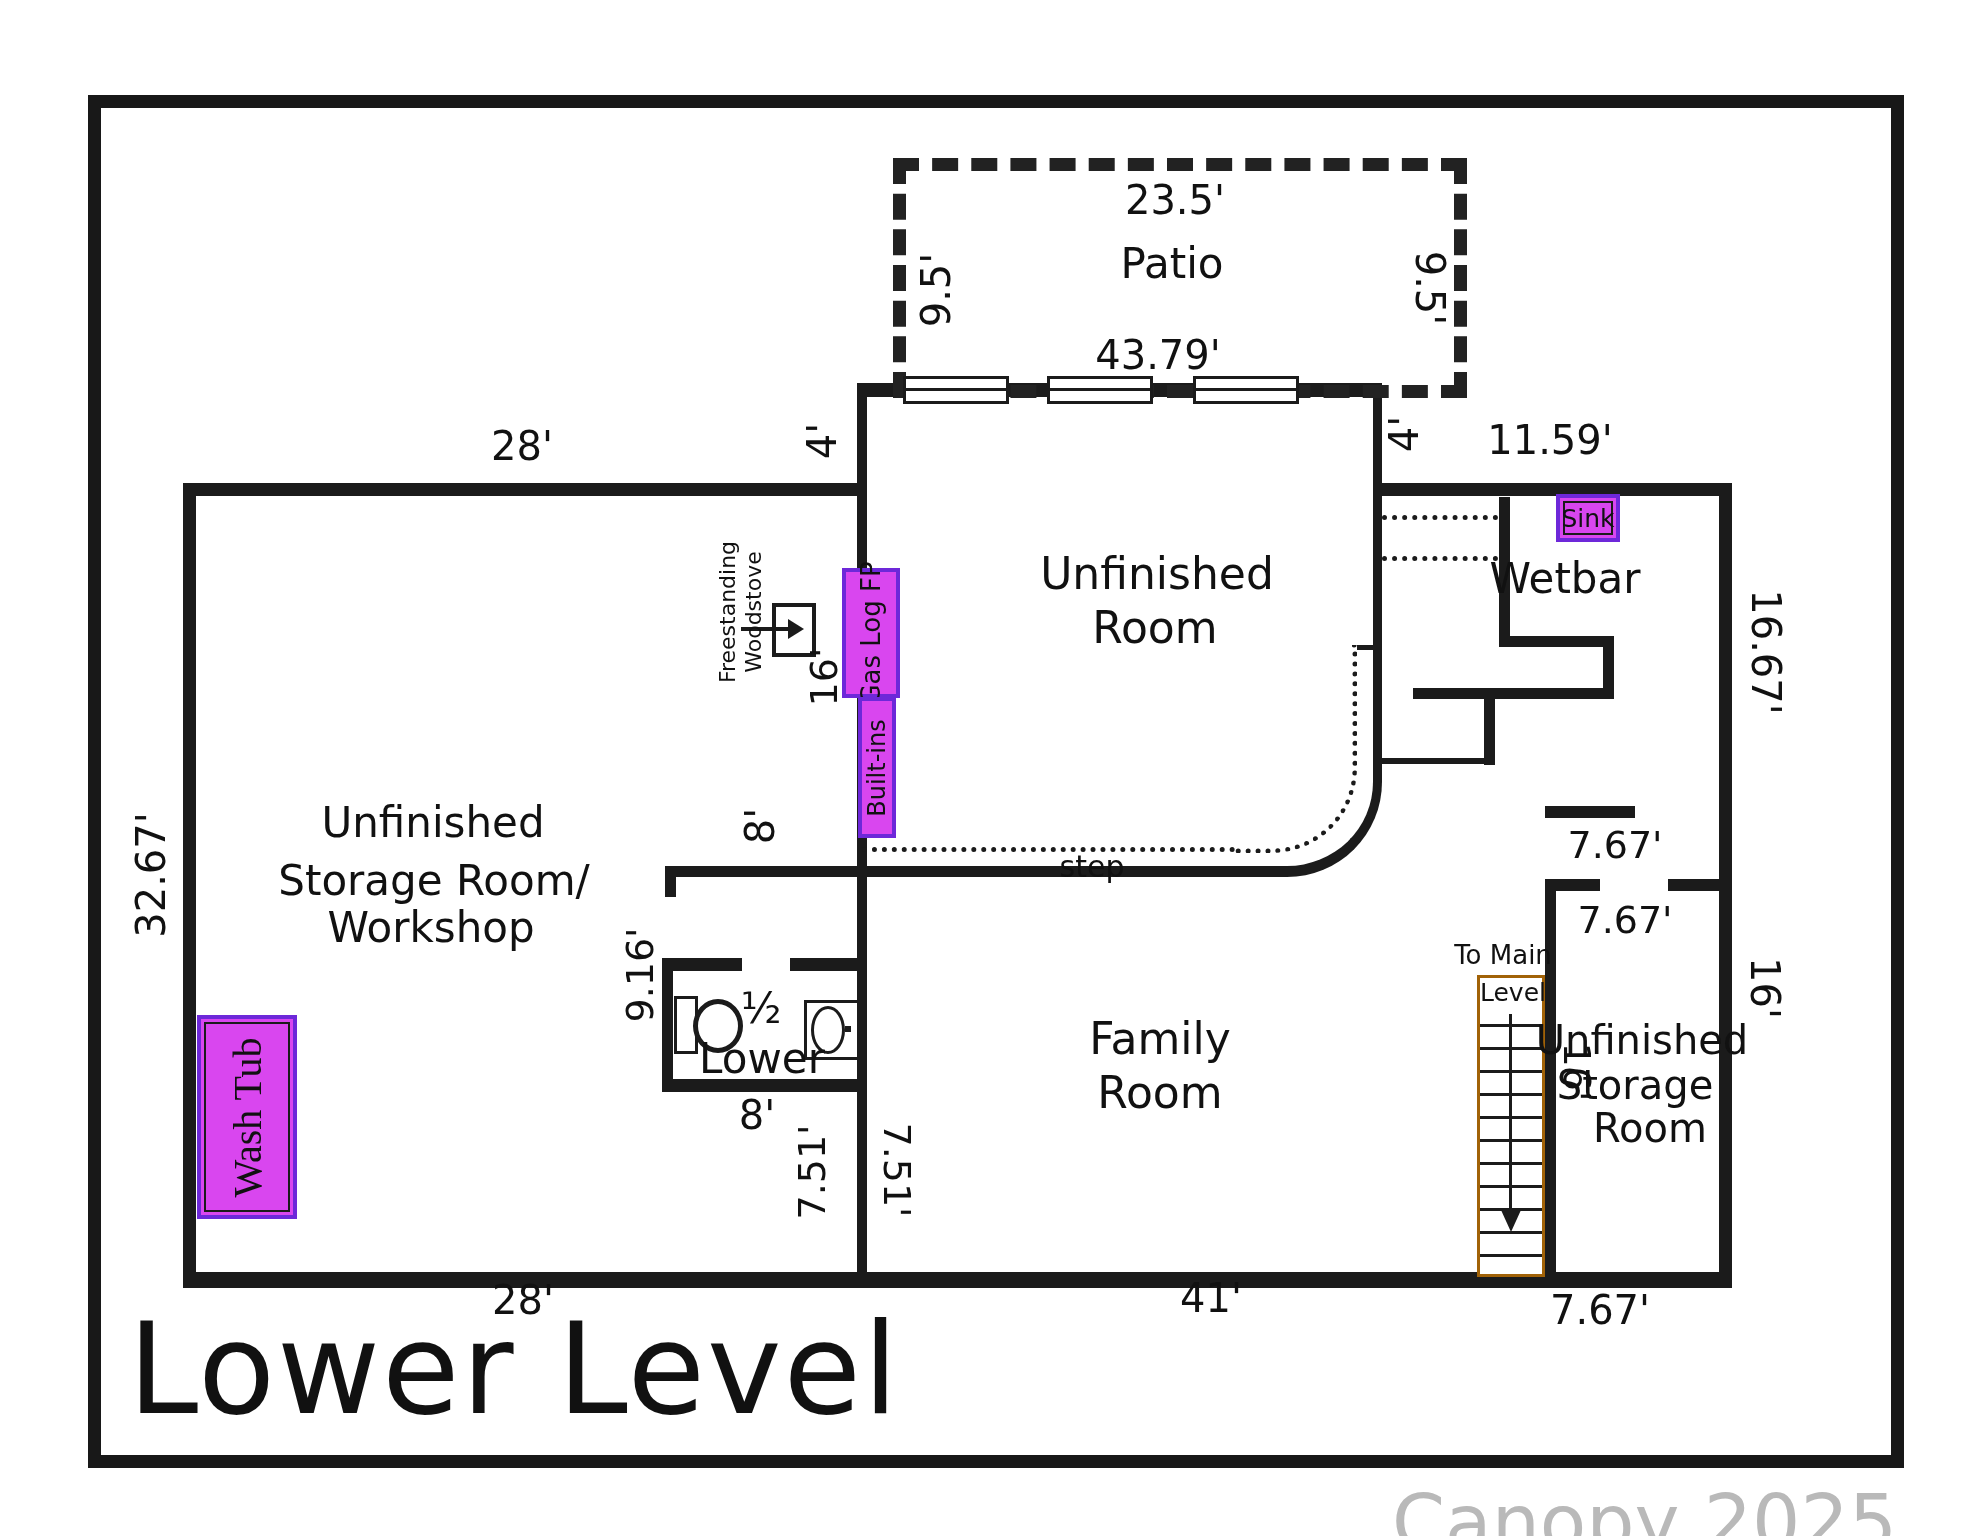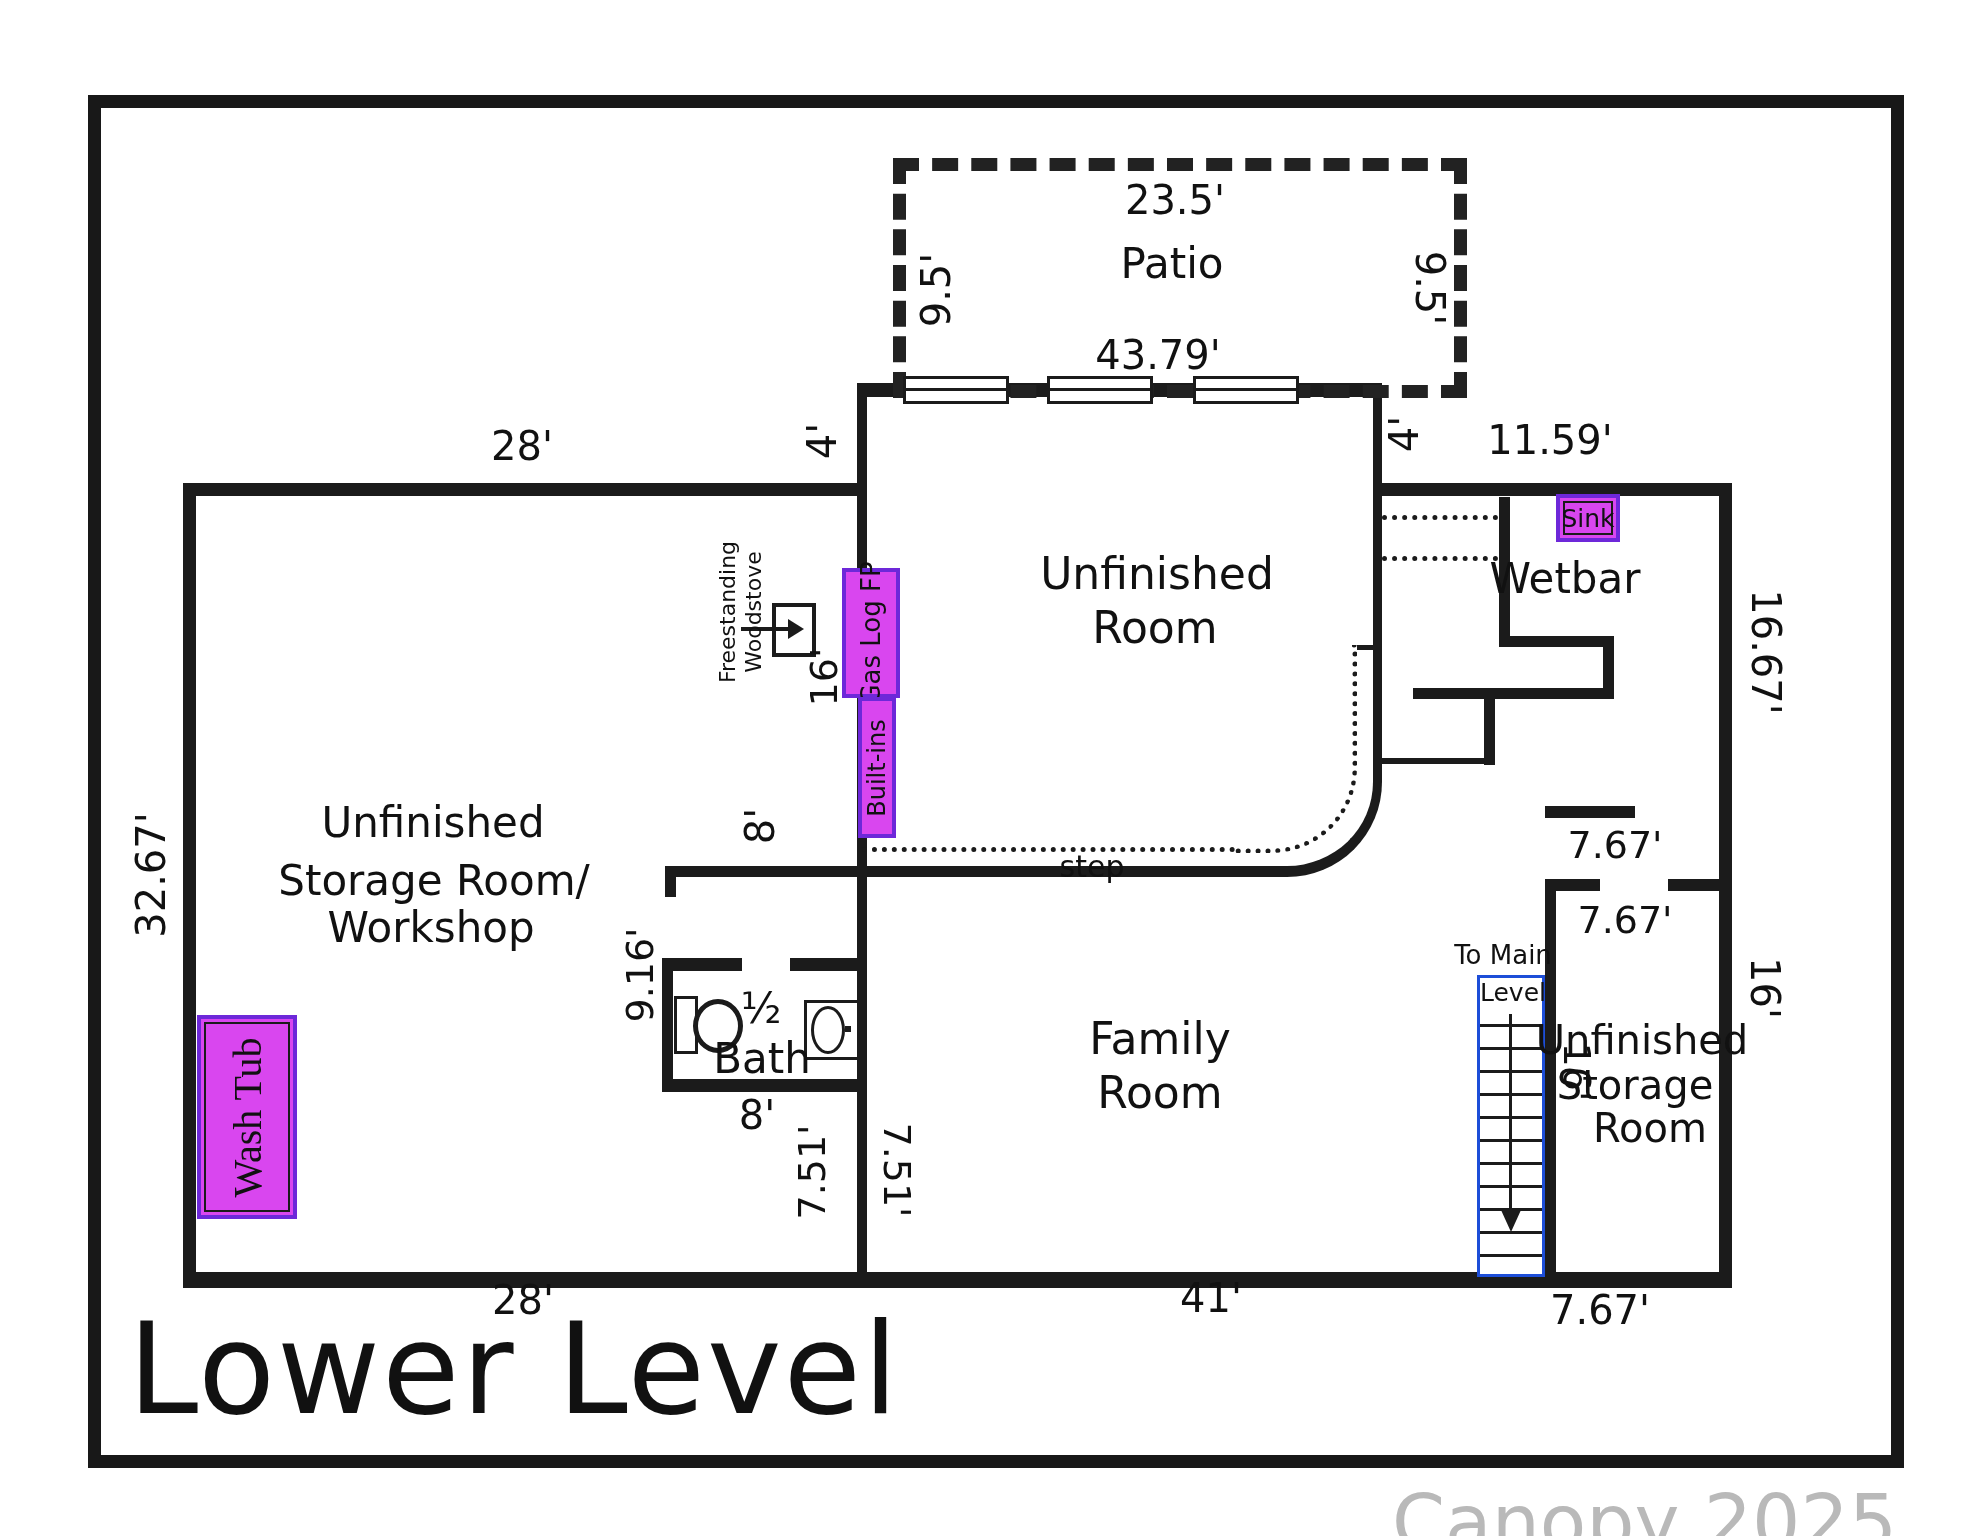--- a/index.html
+++ b/index.html
@@ -51,21 +51,21 @@
      border-top:10px solid transparent;border-bottom:10px solid transparent;border-left:16px solid #1b1b1b;}
 
   
   .tank{position:absolute;left:674px;top:996px;width:18px;height:52px;border:3px solid #1b1b1b;background:#fff;}
   .bowl{position:absolute;left:693px;top:999px;width:40px;height:44px;border:5px solid #1b1b1b;border-radius:50%;background:#fff;}
   .vanity{position:absolute;left:804px;top:1000px;width:50px;height:54px;border:3px solid #1b1b1b;background:#fff;}
   .basin{position:absolute;left:4px;top:3px;width:28px;height:42px;border:3px solid #1b1b1b;border-radius:50%;}
   .faucet{position:absolute;right:6px;top:23px;width:6px;height:6px;background:#1b1b1b;}
 
   
-  .stairs{position:absolute;left:1477px;top:975px;width:62px;height:296px;border:3px solid #1d4ed8;background:#fff;}
+  .stairs{position:absolute;left:1477px;top:975px;width:62px;height:296px;border:3px solid #a16207;background:#fff;}
   .treads{position:absolute;left:0;right:0;top:26px;bottom:0;
      background:repeating-linear-gradient(to bottom,#fff 0 20px,#1b1b1b 20px 23px);}
   .sarrow{position:absolute;left:50%;margin-left:-2px;top:36px;height:200px;width:3px;background:#1b1b1b;}
   .sahead{position:absolute;left:50%;margin-left:-10px;top:232px;width:0;height:0;
      border-left:10px solid transparent;border-right:10px solid transparent;border-top:22px solid #1b1b1b;}
   .levelcell{position:absolute;left:0;right:0;top:0;height:26px;text-align:center;font-size:25px;}
 
   .title{position:absolute;left:128px;top:1296px;font-size:126px;letter-spacing:2px;white-space:nowrap;}
   .watermark{position:absolute;left:1392px;top:1478px;font-size:76px;color:#8f8f8f;opacity:0.62;z-index:9;white-space:nowrap;}
 </style>
@@ -163,21 +163,21 @@
   <div class="lab f26" style="left:1503px;top:955px;">To Main</div>
 
   <div class="lab f42" style="left:1172px;top:263px;">Patio</div>
   <div class="lab f44" style="left:1157px;top:573px;">Unfinished</div>
   <div class="lab f44" style="left:1155px;top:627px;">Room</div>
   <div class="lab f42" style="left:1565px;top:578px;">Wetbar</div>
   <div class="lab f42" style="left:433px;top:822px;">Unfinished</div>
   <div class="lab f42" style="left:434px;top:880px;">Storage Room/</div>
   <div class="lab f42" style="left:431px;top:927px;">Workshop</div>
   <div class="lab f42" style="left:761px;top:1008px;">½</div>
-  <div class="lab f42" style="left:762px;top:1058px;">Bath</div>
+  <div class="lab f42" style="left:762px;top:1058px;">Lower</div>
   <div class="lab f44" style="left:1160px;top:1038px;">Family</div>
   <div class="lab f44" style="left:1160px;top:1092px;">Room</div>
   <div class="lab f40" style="left:1642px;top:1040px;">Unfinished</div>
   <div class="lab f40" style="left:1635px;top:1085px;">Storage</div>
   <div class="lab f40" style="left:1650px;top:1128px;">Room</div>
   <div class="lab f30" style="left:1056px;top:866px;">step</div>
 
   <div class="lab f40" style="left:1175px;top:200px;">23.5'</div>
   <div class="rl f40" style="left:936px;top:290px;">9.5'</div>
   <div class="rr f40" style="left:1430px;top:288px;">9.5'</div>

